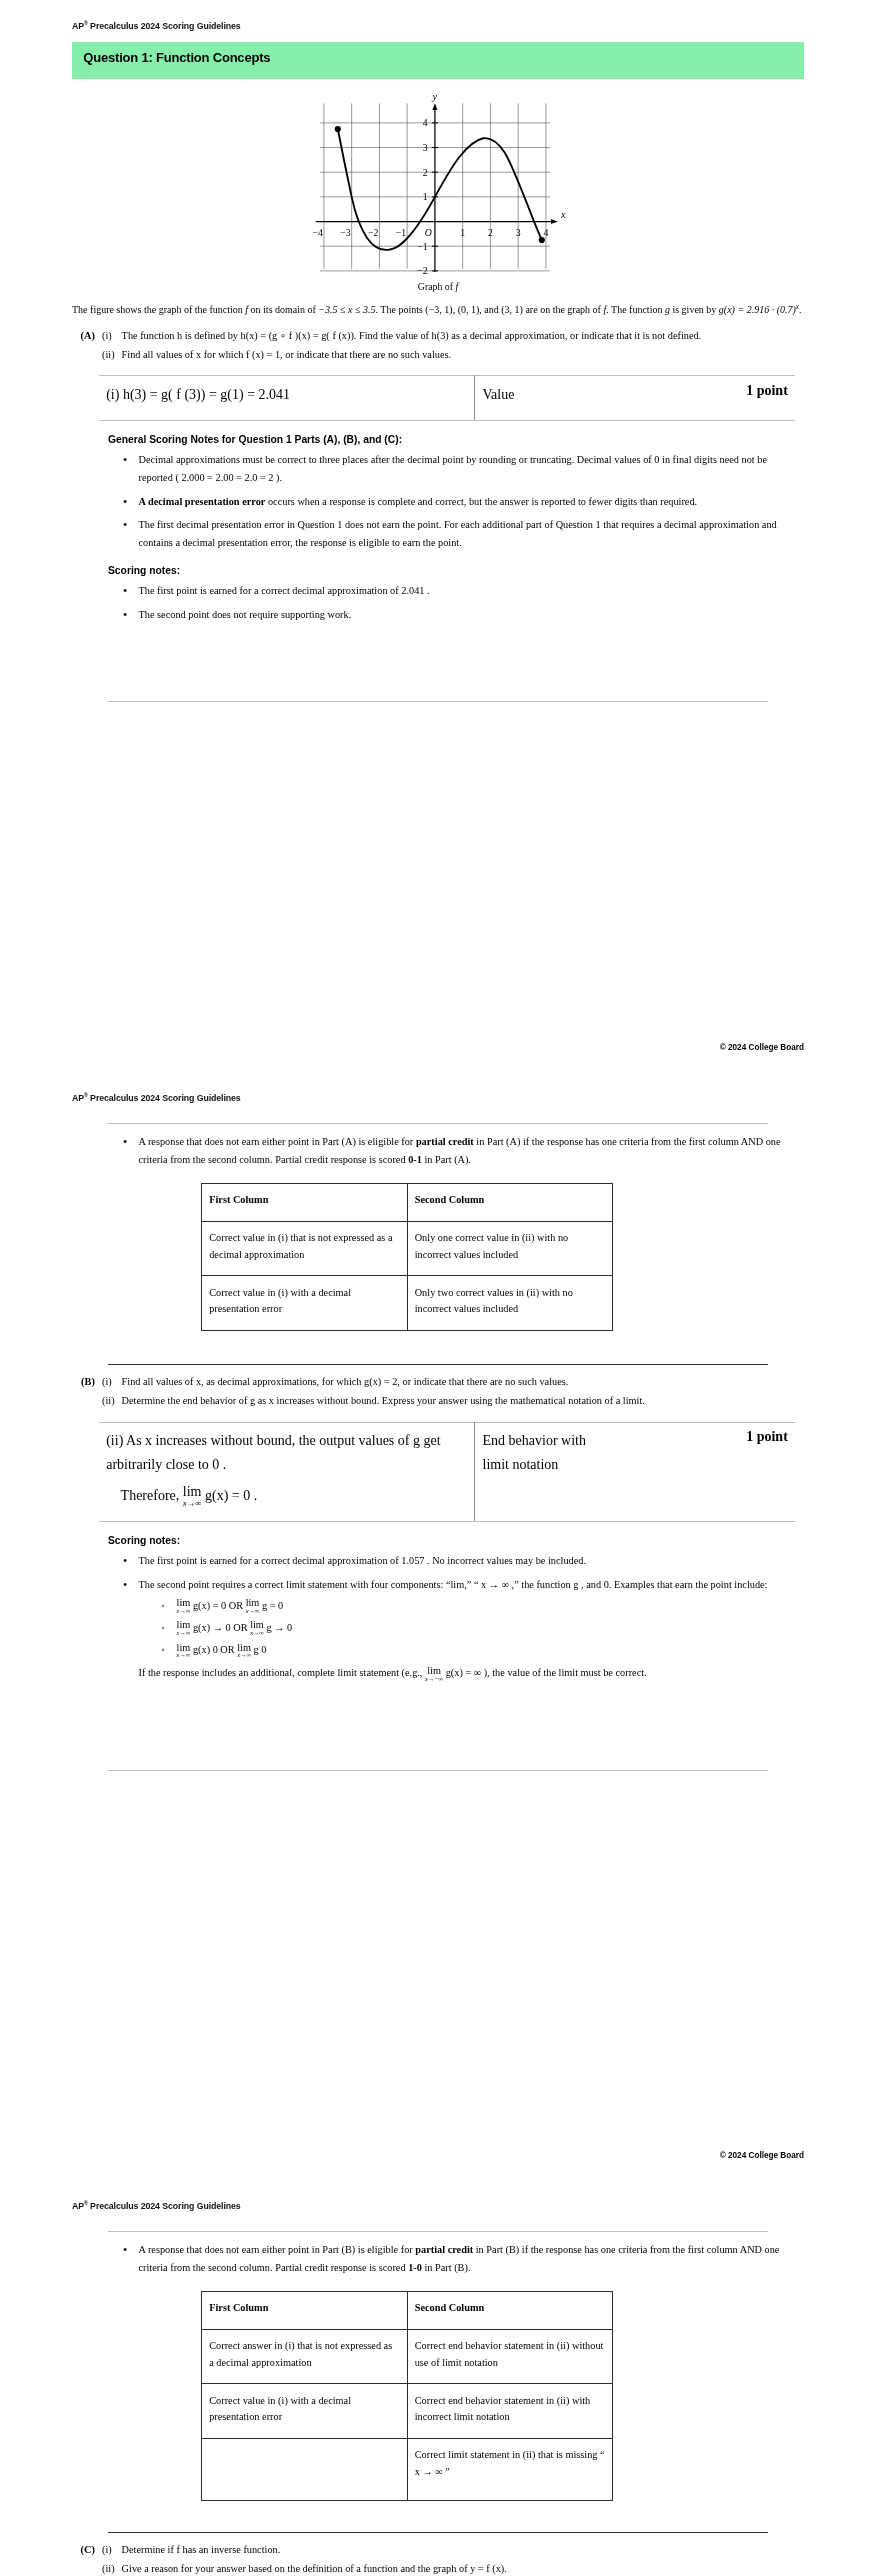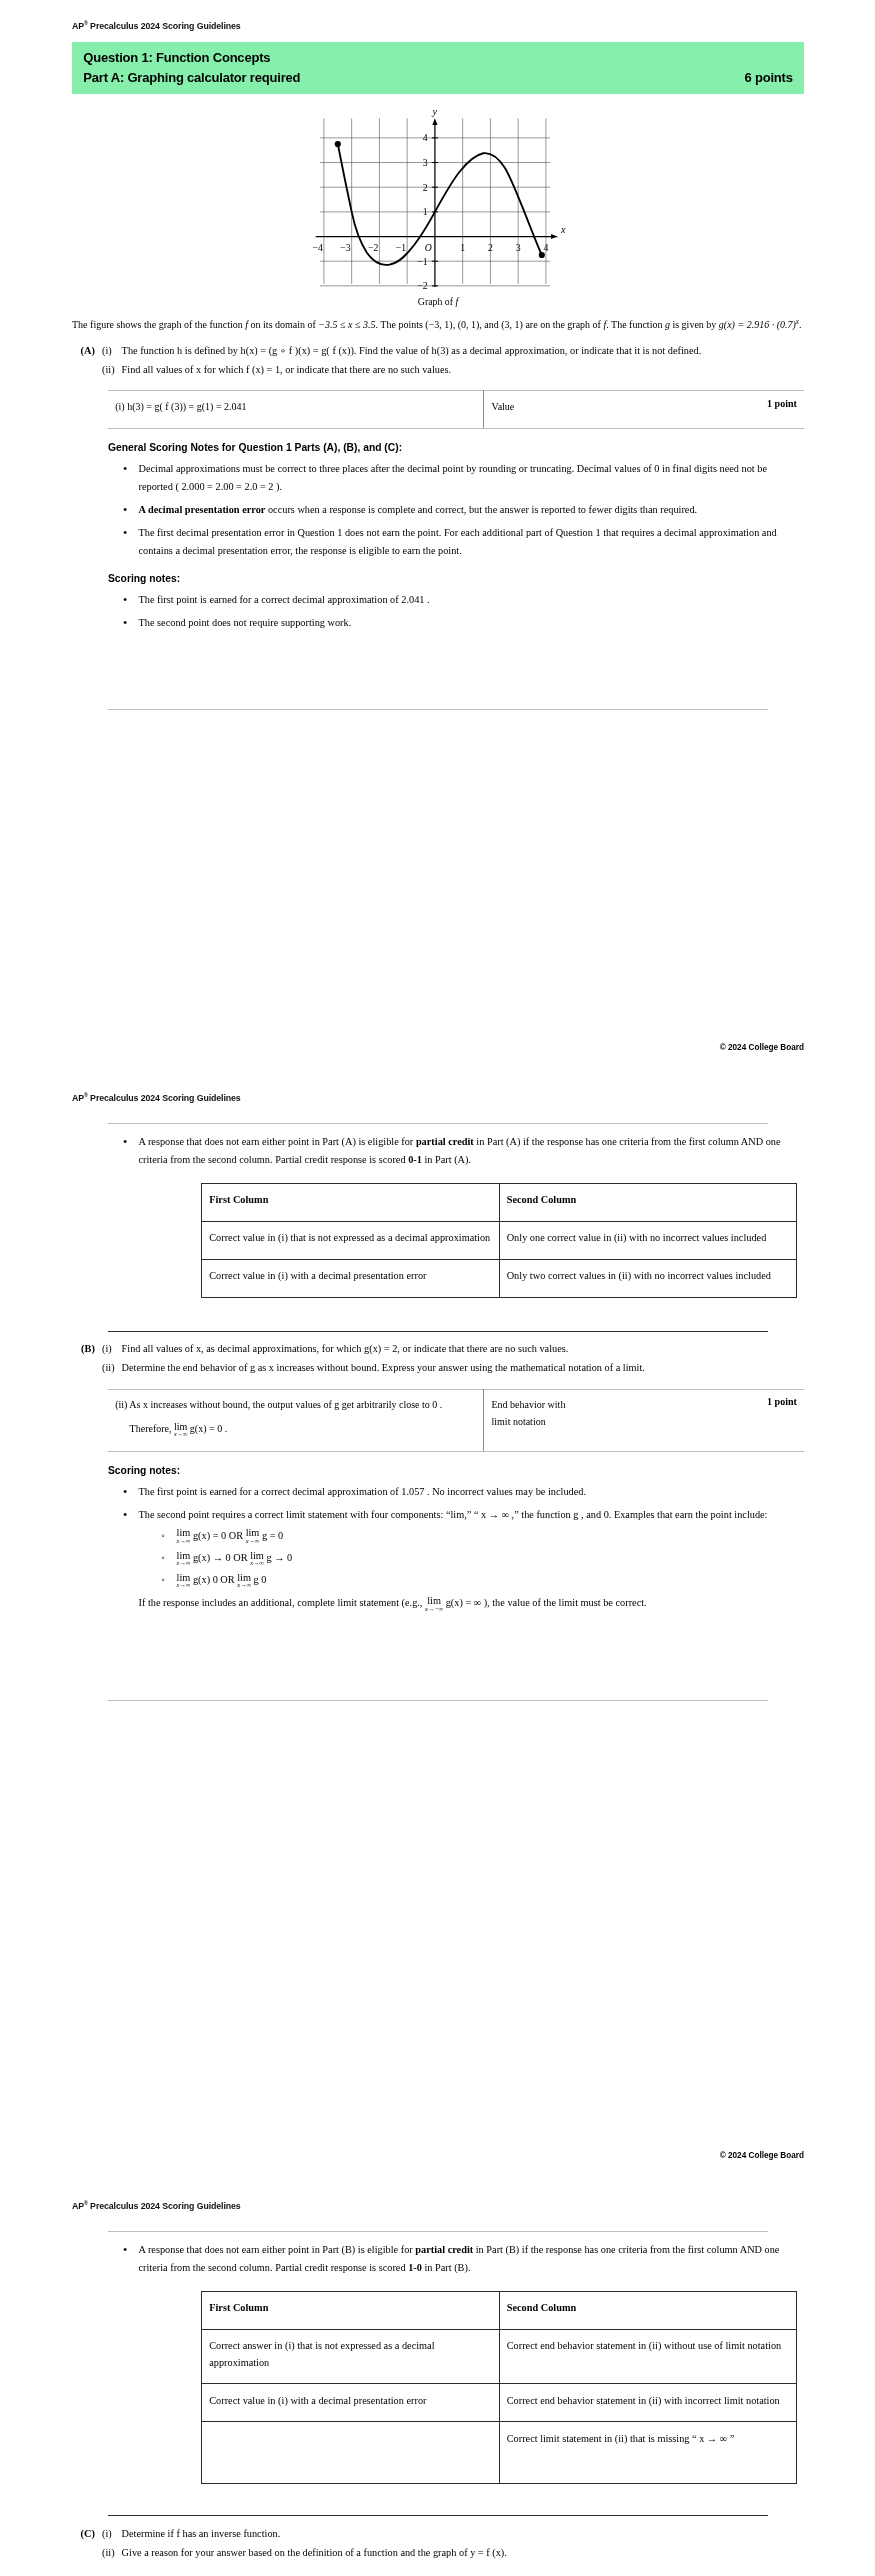--- a/index.html
+++ b/index.html
@@ -96,24 +96,24 @@
     text-align:right;
     padding-right:7.2px;
   }
   .prompt-body { flex:1; }
   .prompt-item { display:flex; margin-bottom:2.1px; }
   .prompt-rn { width:19.6px; flex:0 0 19.6px; }
   .prompt-txt { flex:1; }
 
   .score-table {
     width:calc(100% - 36px);
-    margin-left:36px;
+    margin-left:27px;
     margin-top:9.3px;
     border-collapse:collapse;
-    font-size:10px;
+    font-size:14px;
   }
   .score-table tr { }
   .score-table td {
     vertical-align:top;
     padding:6.2px 7.2px 13.4px 7.2px;
     border-top:1px solid #bfbfbf;
     border-bottom:1px solid #bfbfbf;
   }
   .score-table td.sol { width:54%; border-right:0.5px solid #8d8d8d; line-height:1.7; }
   .score-table td.scr { width:46%; }
@@ -166,21 +166,21 @@
     left:2.1px;
     top:0;
     font-size:10.3px;
   }
   .note-cont { margin:5.2px 0 0 0; max-width:680px; }
 
   
   table.crit {
     border-collapse:collapse;
     margin:13.4px 0 0 129px;
-    width:596px;
+    width:412px;
     font-size:10.3px;
     line-height:1.6;
   }
   table.crit th, table.crit td {
     border:1px solid #2b2b2b;
     text-align:left;
     vertical-align:top;
     padding:8.2px 7.2px 12.4px 7.2px;
     width:50%;
   }
@@ -206,24 +206,20 @@
 <body>
 
 <div class="page page-1">
 
   <div class="running-head">
     <span>AP<sup>®</sup> Precalculus 2024 Scoring Guidelines</span>
   </div>
 
   <div class="title-band">
     <div class="line1">Question 1: Function Concepts</div>
-    <div class="line2">
-      <span>Part A: Graphing calculator required</span>
-      <span>6 points</span>
-    </div>
   </div>
 
   <div class="figure-wrap">
     <svg width="268" height="185" viewBox="0 0 520 360">
 
       <g stroke="#555" stroke-width="1.2">
 
         <line x1="38" y1="24" x2="38" y2="346"></line>
         <line x1="92" y1="24" x2="92" y2="346"></line>
         <line x1="146" y1="24" x2="146" y2="346"></line>

